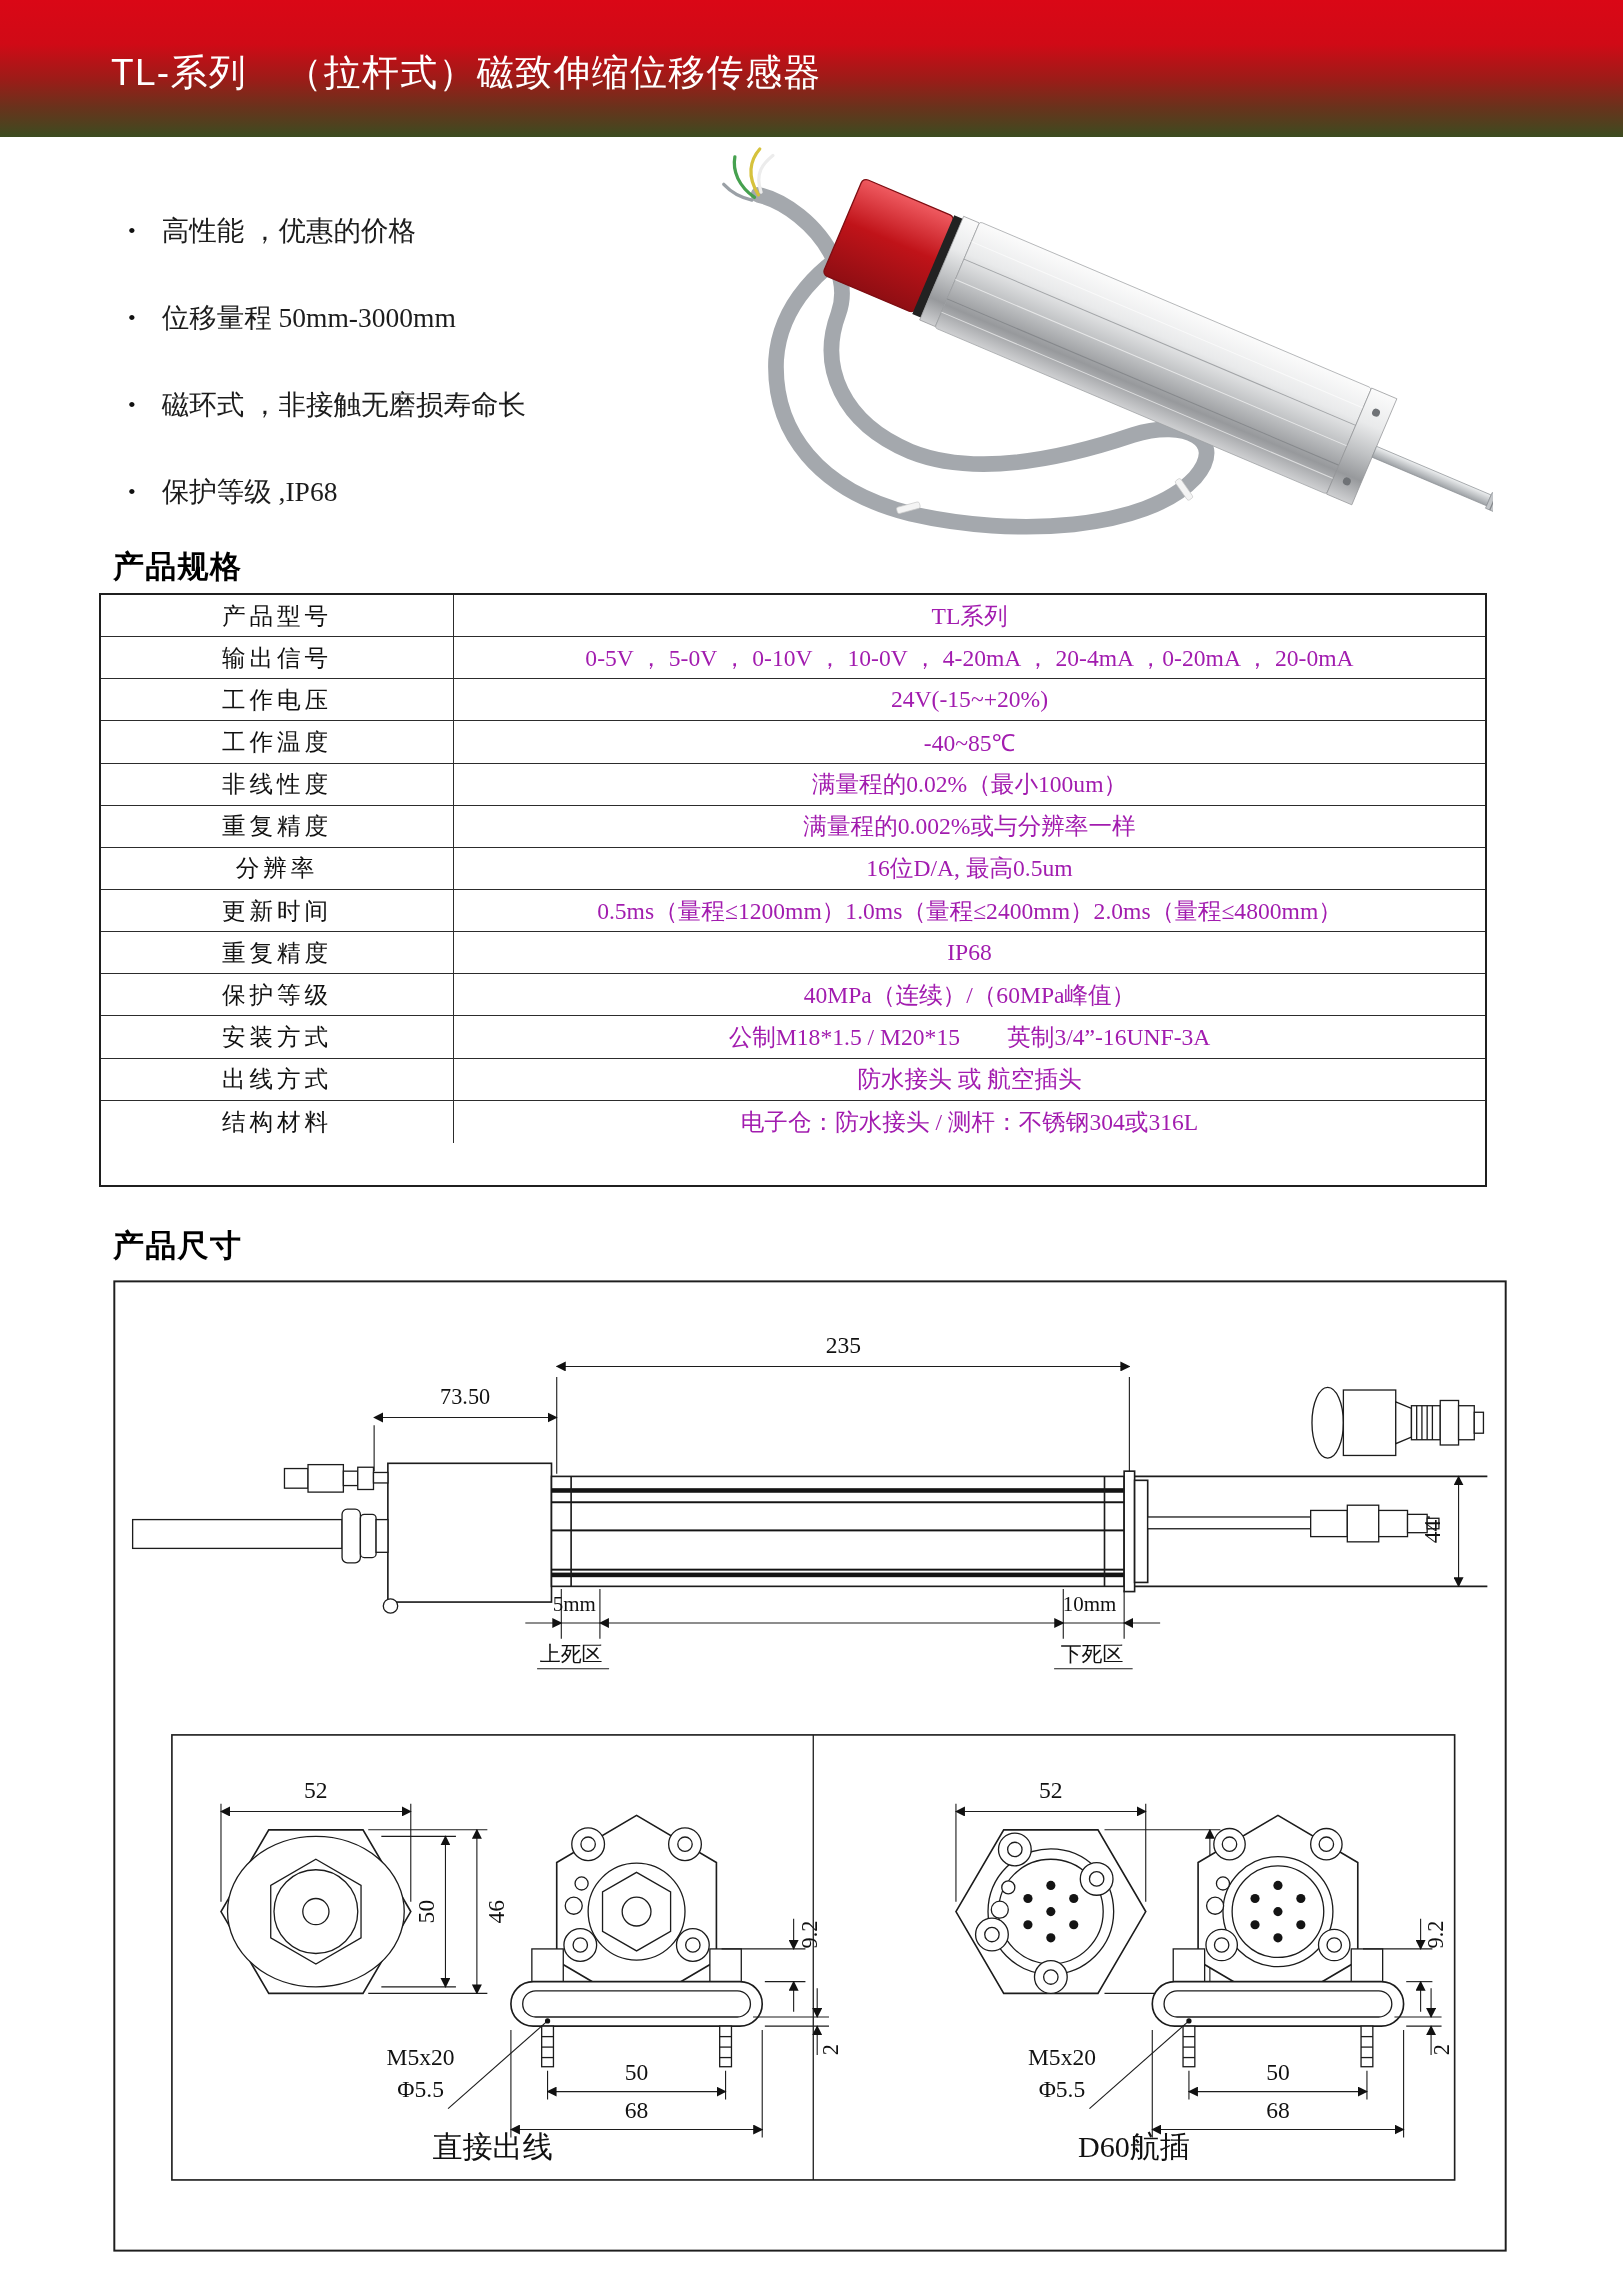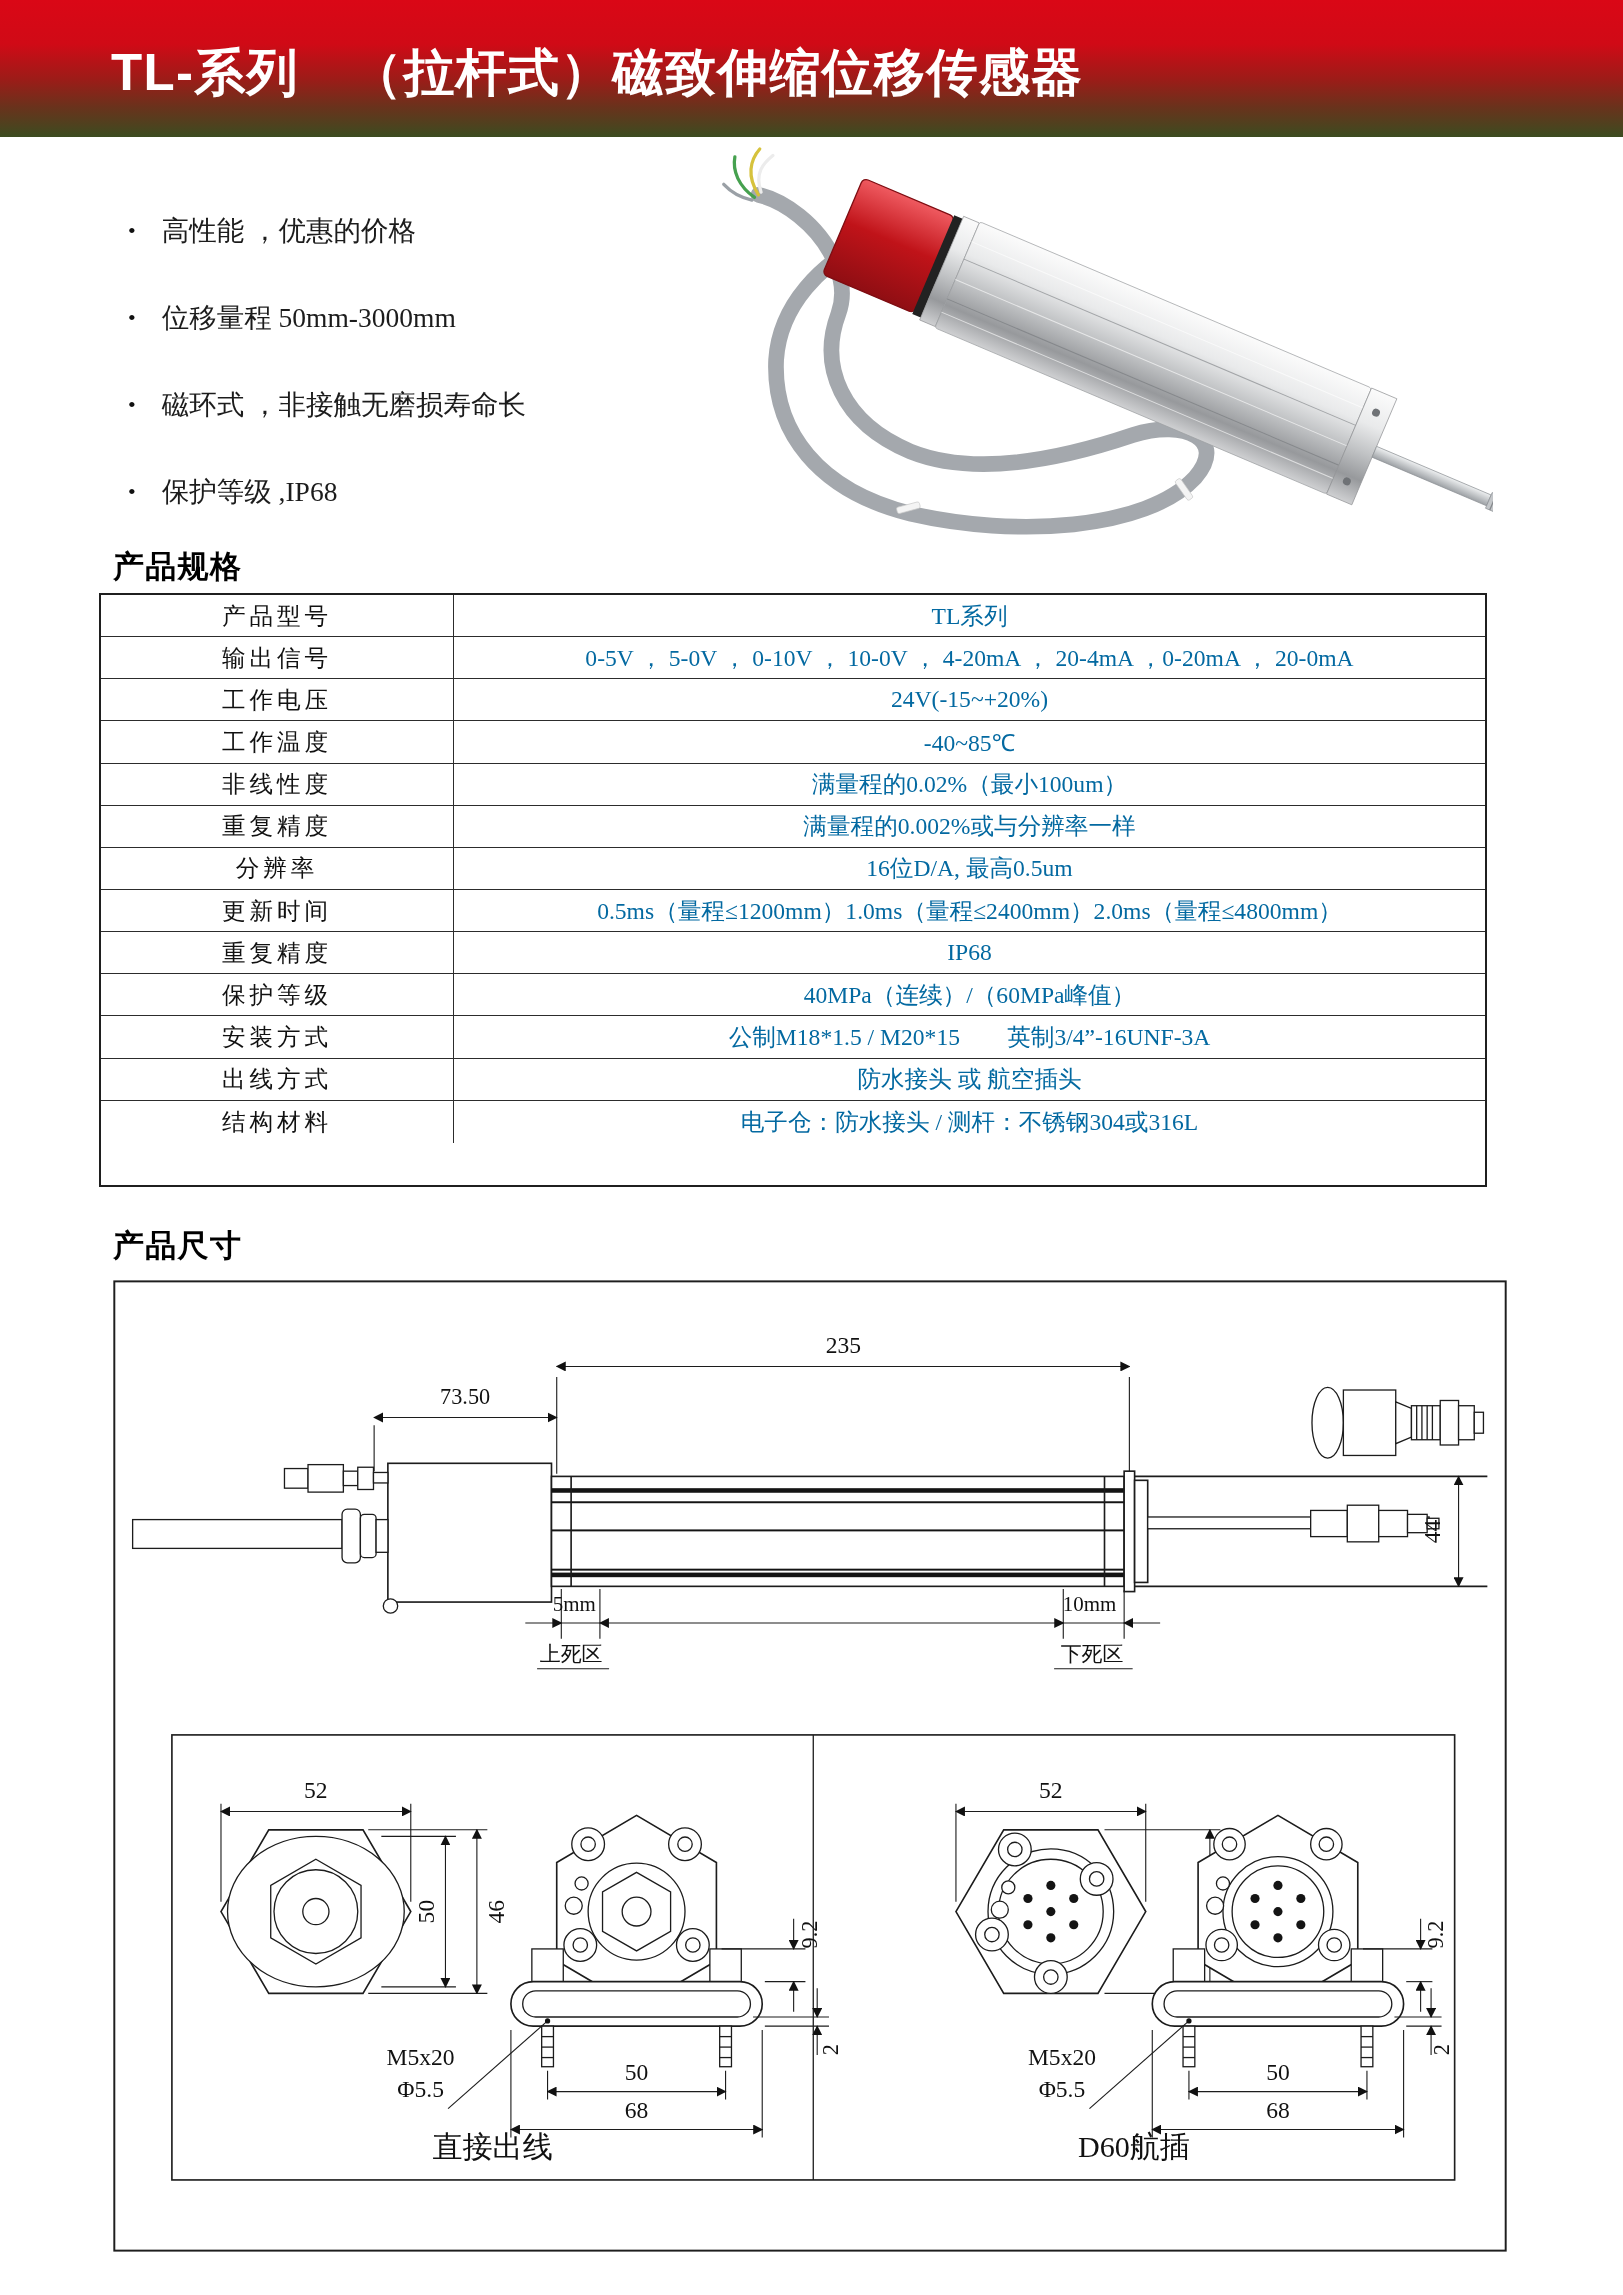--- a/index.html
+++ b/index.html
@@ -4,22 +4,22 @@
 <style>
   *{margin:0;padding:0;box-sizing:border-box}
   html,body{width:1623px;height:2295px;background:#fff;overflow:hidden;
     font-family:"Liberation Serif",serif;-webkit-font-smoothing:antialiased}
   .page{position:absolute;left:0;top:0;width:1623px;height:2295px;background:#fff}
 
   
   .banner{position:absolute;left:0;top:0;width:1623px;height:137px;
     background:linear-gradient(180deg,#da0716 0%,#d00a16 32%,#9c1c18 58%,#6a321c 78%,#3c4c20 100%)}
   .banner-title{position:absolute;left:111px;top:0;height:98px;line-height:145px;
-    color:#fff;font-family:"Liberation Sans",sans-serif;font-weight:bold;
-    font-size:51px;letter-spacing:1.3px;white-space:nowrap}
+    color:#fff;font-family:"Liberation Sans",sans-serif;font-weight:normal;
+    font-size:37px;letter-spacing:1.3px;white-space:nowrap}
 
   
   .features{position:absolute;left:128px;top:216px;list-style:none}
   .feature{height:29px;margin-bottom:58px;font-size:27.5px;color:#1c1c1c;
     display:flex;align-items:center;white-space:nowrap}
   .bullet-dot{font-size:22px;margin-right:26px;color:#111}
 
   
   .sec-heading{position:absolute;left:113px;font-family:Liberation Serif, serif;
     font-weight:bold;font-size:31px;color:#000;letter-spacing:1.3px}
@@ -27,21 +27,21 @@
   .sec-dims{top:1225px}
 
   
   .spec-table{position:absolute;left:99px;top:593px;width:1388px;height:594px;
     border:2px solid #1f1f1f;display:grid;grid-template-rows:repeat(14,1fr);background:#fff}
   .spec-row{display:grid;grid-template-columns:353px 1fr;border-bottom:1.3px solid #2c2c2c}
   .spec-row:last-child{border-bottom:none}
   .spec-label{border-right:1.3px solid #2c2c2c;display:flex;align-items:center;
     justify-content:center;font-size:23.6px;color:#111;letter-spacing:3.9px}
   .spec-value{display:flex;align-items:center;justify-content:center;
-    font-size:23.6px;color:#0369a1;white-space:nowrap}
+    font-size:23.6px;color:#a21caf;white-space:nowrap}
 
   
   .photo-svg{position:absolute;left:583px;top:137px}
   .dim-svg{position:absolute;left:113px;top:1280px}
   .ln{stroke:#1c1c1c;stroke-width:2.5;fill:none}
   .fw{fill:#fff;stroke:#1c1c1c;stroke-width:2.5}
   .fwt{fill:#fff;stroke:#1c1c1c;stroke-width:2}
   .dim{stroke:#1c1c1c;stroke-width:1.7;fill:none}
   .blk{fill:#141414;stroke:none}
   text.d{font-family:"Liberation Serif",serif;fill:#111;text-anchor:middle}

